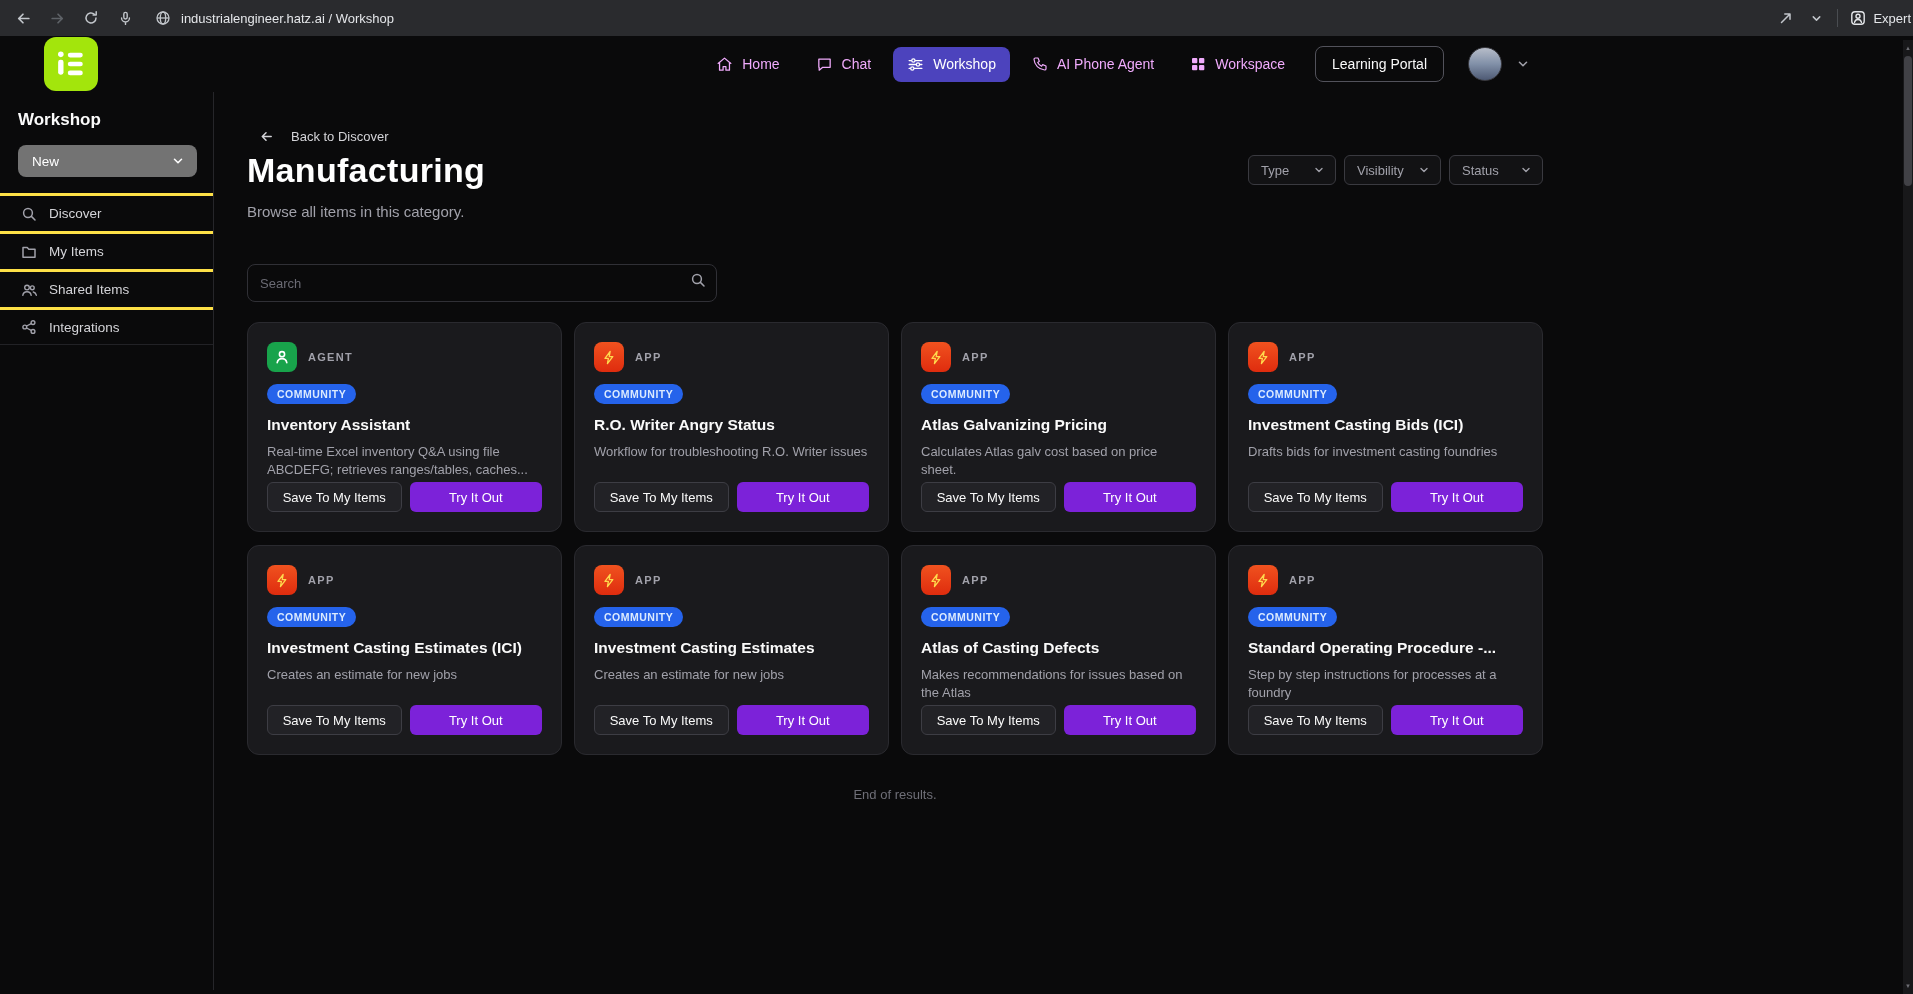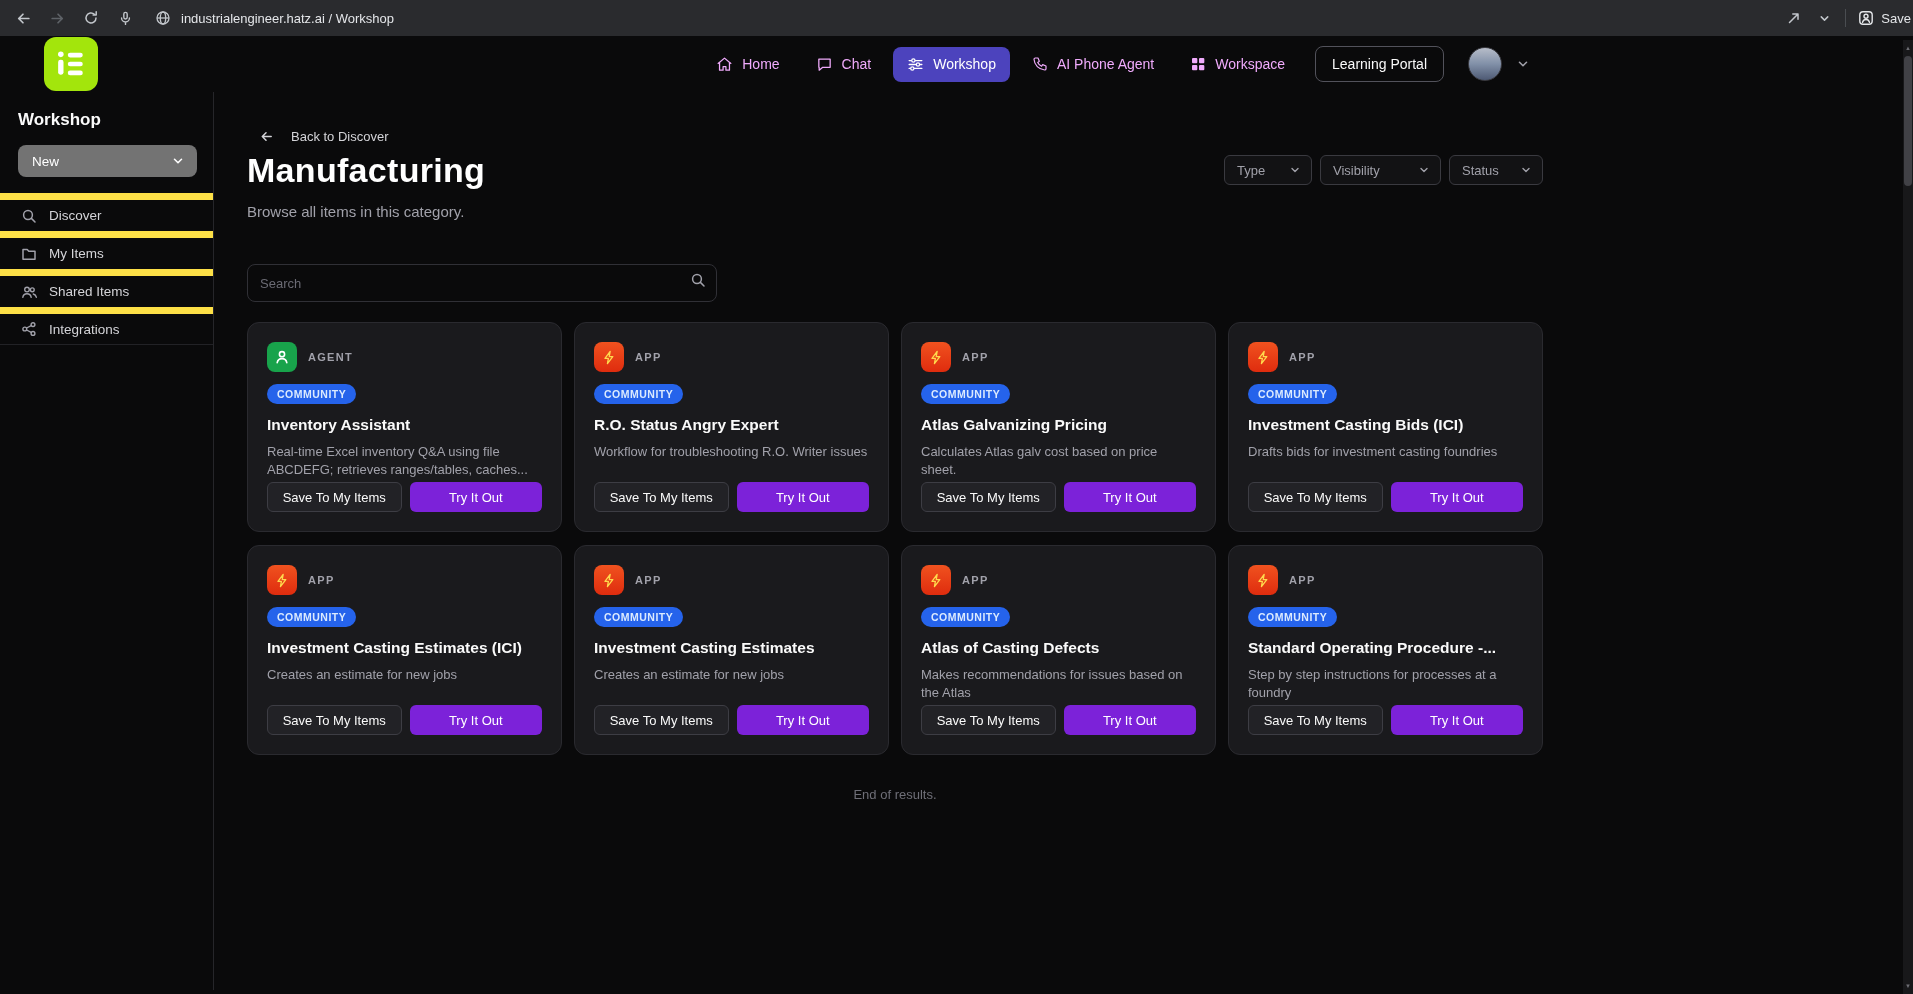--- a/index.html
+++ b/index.html
@@ -40,38 +40,38 @@
   
   .body-wrap { display:flex; height:898px; }
   .sidebar { width:214px; flex:none; border-right:1px solid #26262a; padding-top:14px;
     background:#0a0a0b; }
   .sb-title { font-size:17px; font-weight:bold; color:#fafafa; margin:4px 0 15px 18px; }
   .new-btn { margin:0 17px 16px 18px; width:179px; height:32px; background:#737373;
     border:none; border-radius:8px; color:#ffffff; font-size:13.5px; display:flex;
     align-items:center; justify-content:space-between; padding:0 12px 0 14px;
     font-family:inherit; }
   .side-item { height:38px; display:flex; align-items:center; gap:12px; padding-left:21px;
-    border-top:7px solid #fde047; color:#d4d4d8; font-size:13.5px; cursor:default; }
+    border-top:3px solid #fde047; color:#d4d4d8; font-size:13.5px; cursor:default; }
   .side-item:last-child { border-bottom:1px solid #222226; }
   .side-item svg { color:#a1a1aa; flex:none; }
 
   .main { flex:1; padding-left:33px; position:relative; overflow:hidden; }
   .content { width:1296px; }
 
   .back-link { margin:37px 0 0 12px; display:inline-flex; align-items:center; gap:17px;
     color:#d4d4d8; font-size:13px; cursor:default; }
 
   .header-row { display:flex; justify-content:space-between; align-items:flex-start;
     margin-top:3px; }
   .page-title { font-size:34px; font-weight:bold; color:#ffffff; letter-spacing:0.3px; }
   .filters { display:flex; gap:8px; margin-top:4px; }
   .filter { height:30px; border:1px solid #3a3a40; background:#121214; border-radius:6px;
     color:#a1a1aa; font-size:13px; display:flex; align-items:center;
     justify-content:space-between; padding:0 10px 0 12px; cursor:default; }
-  .filter.w1 { width:88px;text-align:center; } .filter.w2 { width:121px; } .filter.w3 { width:94px; }
+  .filter.w1 { width:88px;text-align:center; } .filter.w2 { width:97px; } .filter.w3 { width:94px; }
 
   .subtitle { margin-top:13px; font-size:15px; color:#a1a1aa; }
 
   .search-wrap { margin-top:44px; position:relative; width:470px; }
   .search-input { width:100%; height:38px; background:transparent; border:1px solid #303036;
     border-radius:8px; color:#e4e4e7; padding:0 36px 0 12px; font-size:13px;
     font-family:inherit; outline:none; }
   .search-input::placeholder { color:#6b6b74; }
   .search-glyph { position:absolute; right:11px; top:8px; color:#a1a1aa; }
 
@@ -156,21 +156,21 @@
           <path d="M4 6l4 4 4-4"></path>
         </svg>
     </span>
     <span class="cdivider"></span>
     <span class="guest">
       <svg width="16" height="16" viewBox="0 0 16 16" fill="none" stroke="currentColor" stroke-width="1.4" stroke-linecap="round">
           <rect x="1.8" y="1.8" width="12.4" height="12.4" rx="3.2"></rect>
           <circle cx="8" cy="6.3" r="2"></circle>
           <path d="M4.5 12.4c.5-1.9 1.9-2.9 3.5-2.9s3 1 3.5 2.9"></path>
         </svg>
-      <span>Save</span>
+      <span>Expert</span>
     </span>
   </div>
 </div>
 
 <div class="appnav">
   <div class="logo">
     <svg width="30" height="30" viewBox="0 0 28 28" fill="#ffffff">
       <circle cx="4.5" cy="5" r="2.6"></circle>
         <rect x="2" y="10" width="5" height="14" rx="2.2"></rect>
       <rect x="11" y="3.5" width="14" height="4.4" rx="2.2"></rect>
@@ -338,21 +338,21 @@
         <div class="card">
           <div class="card-head">
             <span class="type-icon app">
               <svg width="15" height="15" viewBox="0 0 16 16" fill="none" stroke="#ffd94d" stroke-width="1.4" stroke-linejoin="round">
                   <path d="M8.7 1.5 3.2 9h3.6l-1 5.5L11.5 7H7.7z"></path>
                 </svg>
             </span>
             <span class="type-label">APP</span>
           </div>
           <span class="badge">COMMUNITY</span>
-          <div class="card-title">R.O. Status Angry Expert</div>
+          <div class="card-title">R.O. Writer Angry Status</div>
           <div class="card-desc">Workflow for troubleshooting R.O. Writer issues</div>
           <div class="card-actions">
             <button class="btn btn-save">Save To My Items</button>
             <button class="btn btn-try">Try It Out</button>
           </div>
         </div>
 
         <div class="card">
           <div class="card-head">
             <span class="type-icon app">

